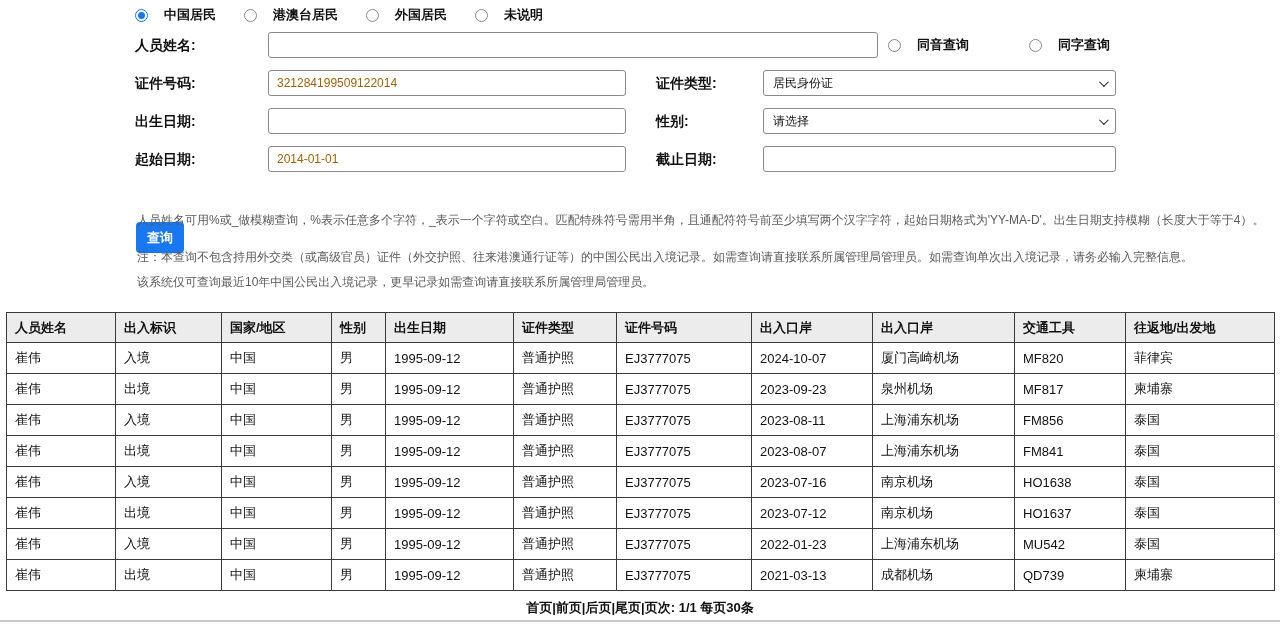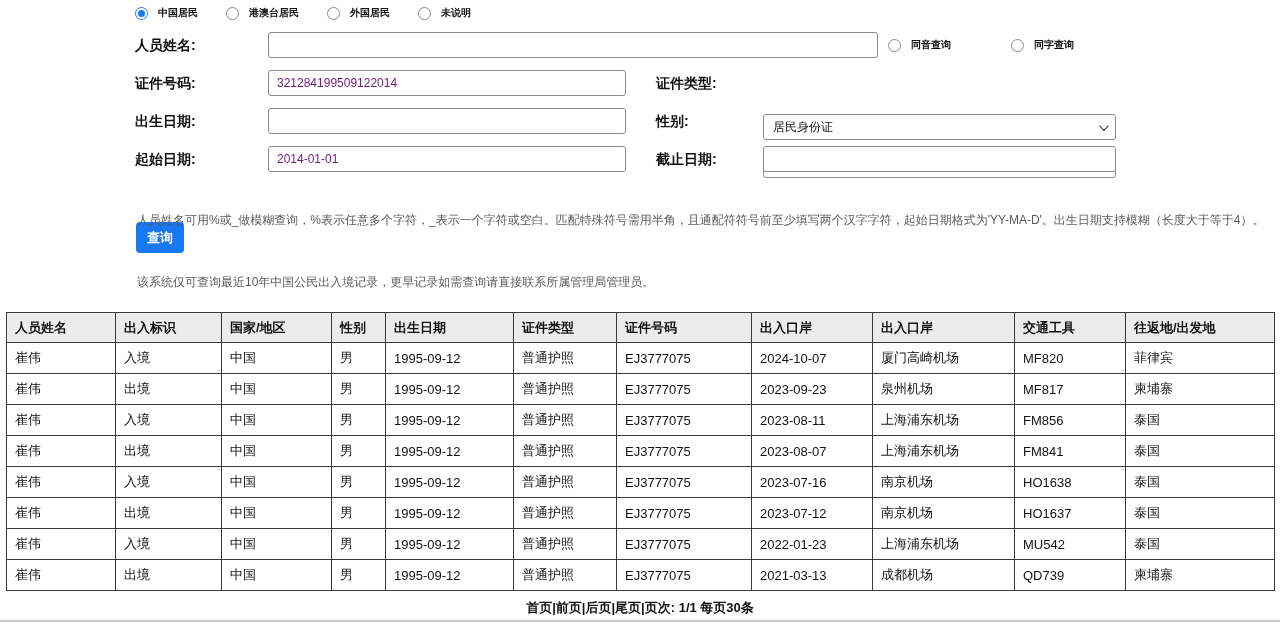--- a/index.html
+++ b/index.html
@@ -18,22 +18,22 @@
     position: absolute;
     left: 135px;
     top: 6px;
     display: flex;
     gap: 28px;
     align-items: center;
   }
   .radio {
     display: inline-flex;
     align-items: center;
-    gap: 10px;
-    font-size: 10px;
+    gap: 16px;
+    font-size: 13px;
     font-weight: bold;
     cursor: pointer;
     white-space: nowrap;
   }
   .radio-circle {
     width: 13px; height: 13px;
     border: 1px solid #8a8a8a;
     border-radius: 50%;
     background: #fff;
     display: inline-flex;
@@ -72,40 +72,39 @@
   .r3 { top: 108px; }
   .r4 { top: 146px; }
   .text-input {
     position: absolute;
     height: 26px;
     border: 1px solid #8a8a8a;
     border-radius: 3px;
     font-family: inherit;
     font-size: 12px;
     padding: 0 8px;
-    color: #701a75;
+    color: #a16207;
     background: #fff;
     outline: none;
   }
   .inp-c1-wide { left: 268px; width: 610px; }
   .inp-c1 { left: 268px; width: 358px; }
   .inp-c2 { left: 763px; width: 353px; }
   .fake-select {
     position: absolute;
     height: 26px;
     border: 1px solid #8a8a8a;
     border-radius: 3px;
     background: #fff;
     display: flex;
     align-items: center;
     justify-content: space-between;
     padding: 0 9px;
     font-size: 12px;
     cursor: pointer;
-    margin-top: 44px;
   }
   .chev {
     width: 7px; height: 7px;
     border-right: 1.6px solid #222;
     border-bottom: 1.6px solid #222;
     transform: rotate(45deg) translateY(-2px);
     flex: 0 0 auto;
   }
   .query-btn {
     position: absolute;
@@ -233,20 +232,21 @@
   </div>
 
   <span class="flabel lbl-c1 r4">起始日期:</span>
   <input class="text-input inp-c1 r4" type="text" value="2014-01-01" style="">
   <span class="flabel lbl-c2 r4">截止日期:</span>
   <input class="text-input inp-c2 r4" type="text" value="" style="">
 
   <button class="query-btn">查询</button>
 
   <div class="note note1">人员姓名可用%或_做模糊查询，%表示任意多个字符，_表示一个字符或空白。匹配特殊符号需用半角，且通配符符号前至少填写两个汉字字符，起始日期格式为'YY-MA-D'。出生日期支持模糊（长度大于等于4）。</div>
+  <div class="note note2">注：本查询不包含持用外交类（或高级官员）证件（外交护照、往来港澳通行证等）的中国公民出入境记录。如需查询请直接联系所属管理局管理员。如需查询单次出入境记录，请务必输入完整信息。</div>
   <div class="note note3">该系统仅可查询最近10年中国公民出入境记录，更早记录如需查询请直接联系所属管理局管理员。</div>
 
   <table class="records-table">
     <colgroup>
       <col style="width:109px">
         <col style="width:106px">
         <col style="width:110px">
       <col style="width:54px">
         <col style="width:128px">
         <col style="width:103px">

